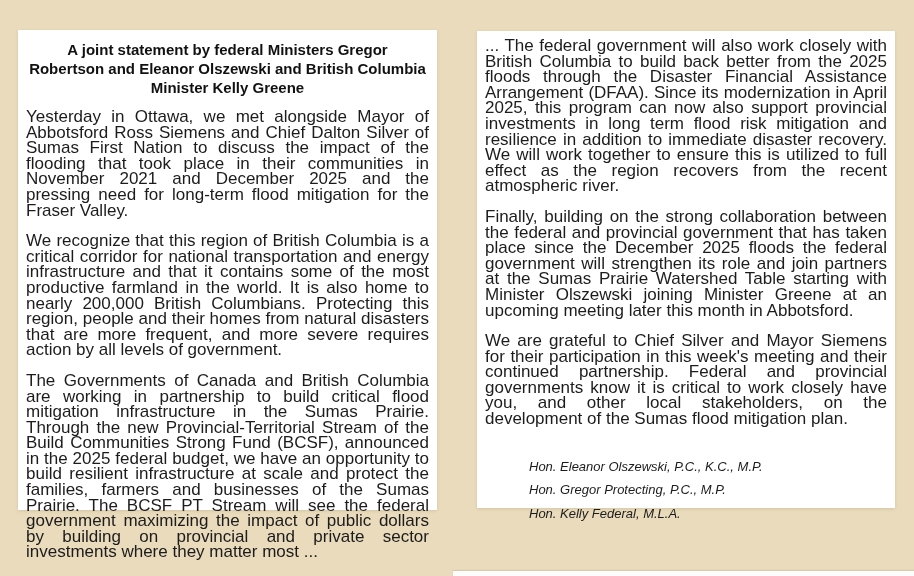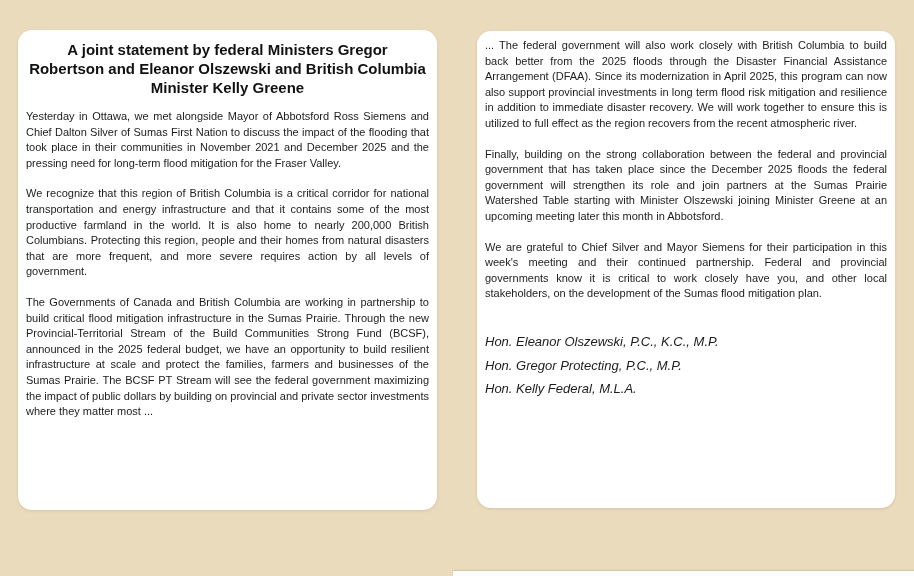--- a/index.html
+++ b/index.html
@@ -10,21 +10,20 @@
   body {
     position: relative;
     background: #e9dbbc;
     overflow: hidden;
   }
   .page {
     position: absolute;
     background: #ffffff;
     box-shadow: 0 1px 3px rgba(120,100,60,0.18);
     color: #1c1c1c;
-    border-radius: 14px;
   }
   .page-left {
     left: 18px; top: 30px;
     width: 419px; height: 480px;
     padding: 10px 8px 8px 8px;
   }
   .page-right {
     left: 477px; top: 31px;
     width: 418px; height: 477px;
     padding: 7px 8px 8px 8px;
@@ -32,29 +31,30 @@
   .doc-title {
     font-size: 15px;
     line-height: 19px;
     font-weight: bold;
     text-align: center;
     color: #111111;
     margin-bottom: 12px;
     padding: 0 2px;
   }
   .doc-para {
-    font-size: 11px;
+    font-size: 17px;
     line-height: 15.6px;
     text-align: justify;
     margin-bottom: 15px;
     color: #1c1c1c;
   }
   .doc-para:last-child { margin-bottom: 14px; }
   .signatures {
     margin-top: 32px;
+    margin-left: 44px;
   }
   .signature-line {
     font-size: 13px;
     line-height: 15.6px;
     font-style: italic;
     margin-bottom: 8px;
     color: #1c1c1c;
   }
   .bottom-page-sliver {
     position: absolute;

